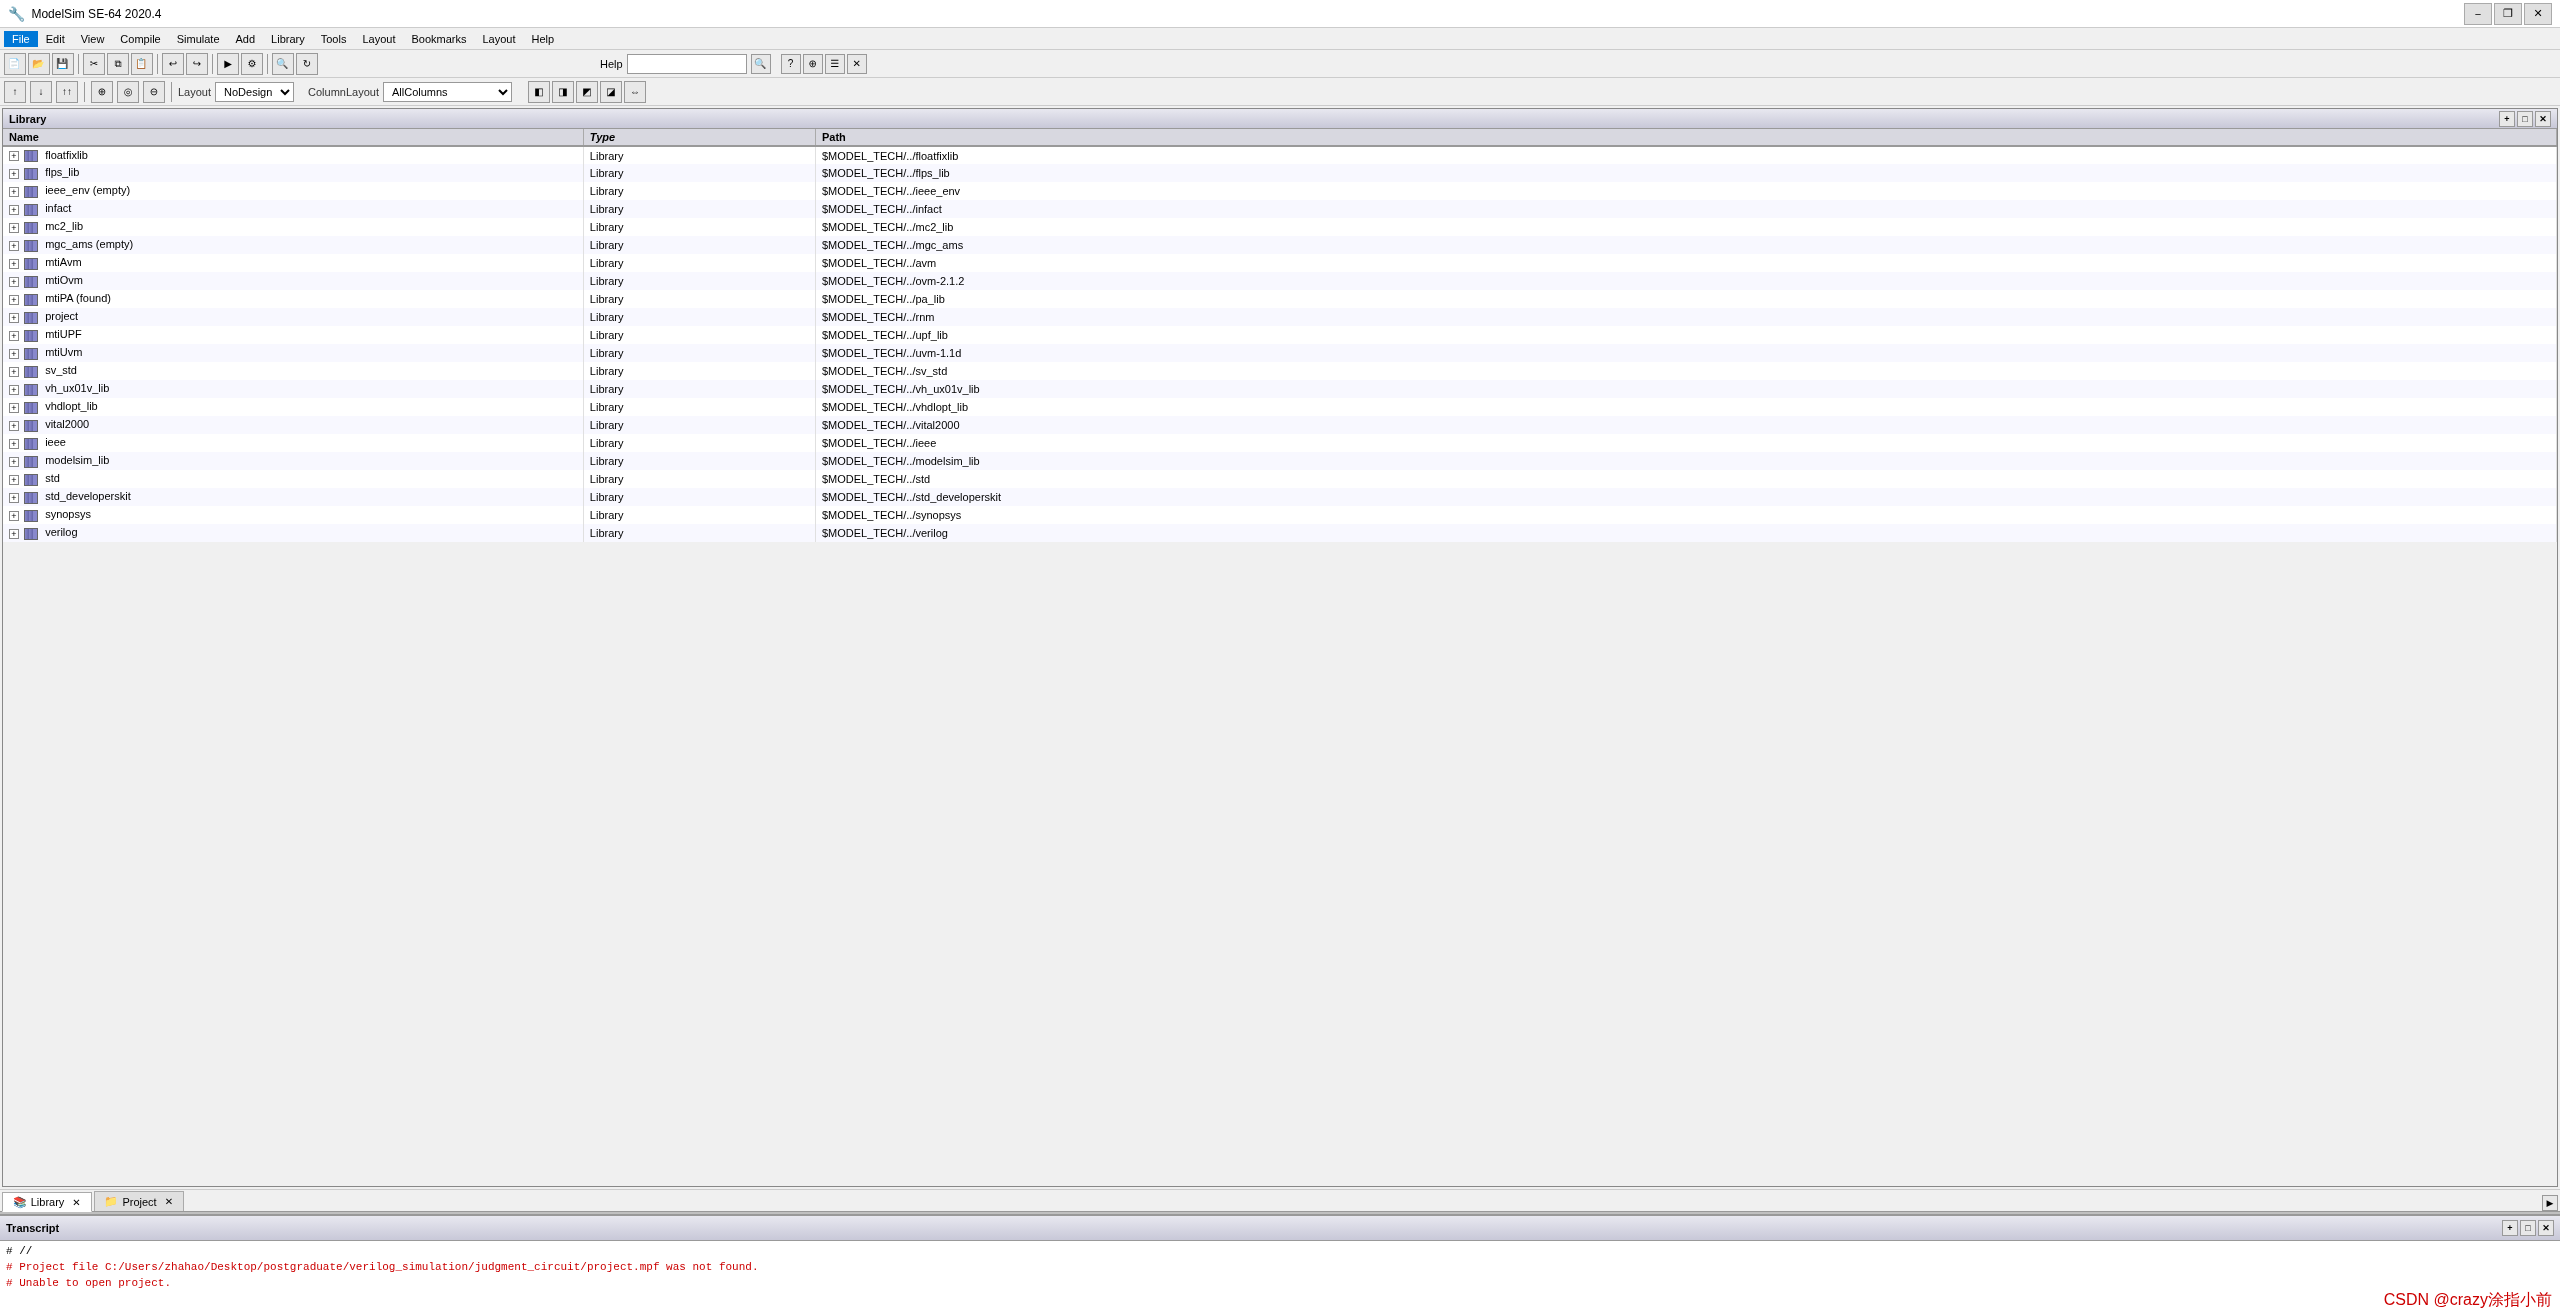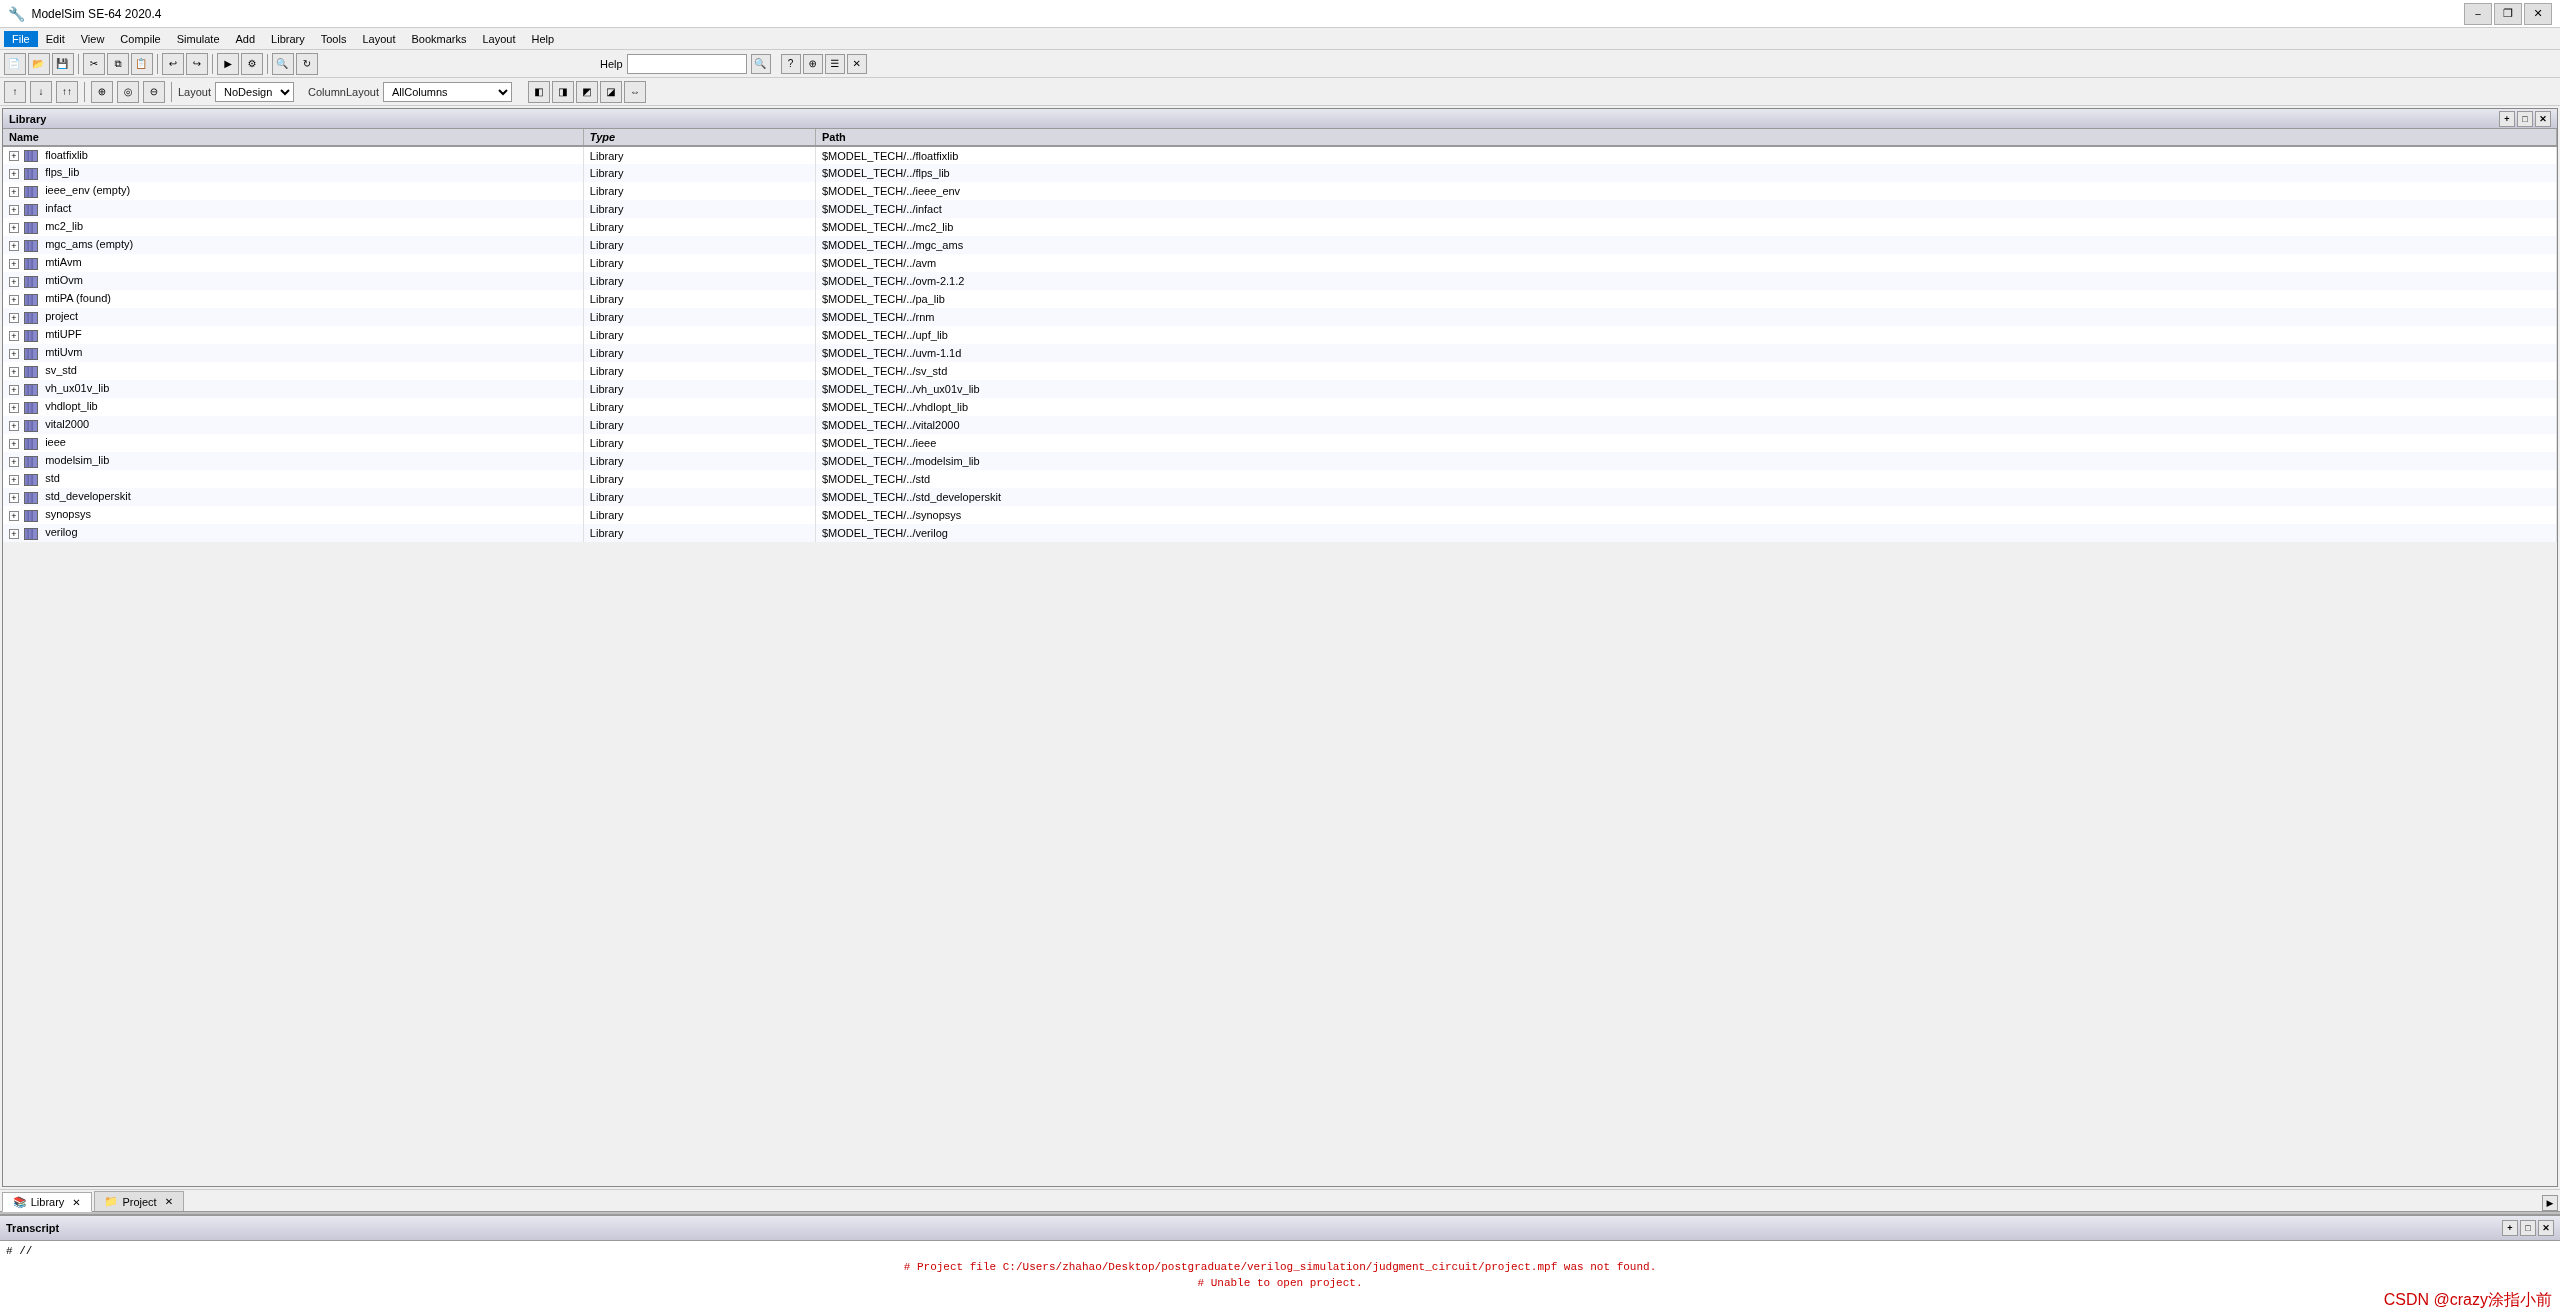--- a/index.html
+++ b/index.html
@@ -245,21 +245,21 @@
       font-family: 'Courier New', monospace;
       font-size: 11px;
       background: #fff;
     }
 
     .transcript-line {
       line-height: 16px;
     }
 
     .transcript-line.normal { color: #000; }
-    .transcript-line.red { color: #cc0000; text-align: center; }
+    .transcript-line.red { color: #cc0000; }
 
     
     #watermark {
       position: fixed;
       bottom: 4px;
       right: 4px;
       font-size: 16px;
       color: #cc0000;
       background: rgba(255,255,255,0.7);
       padding: 0 4px;

